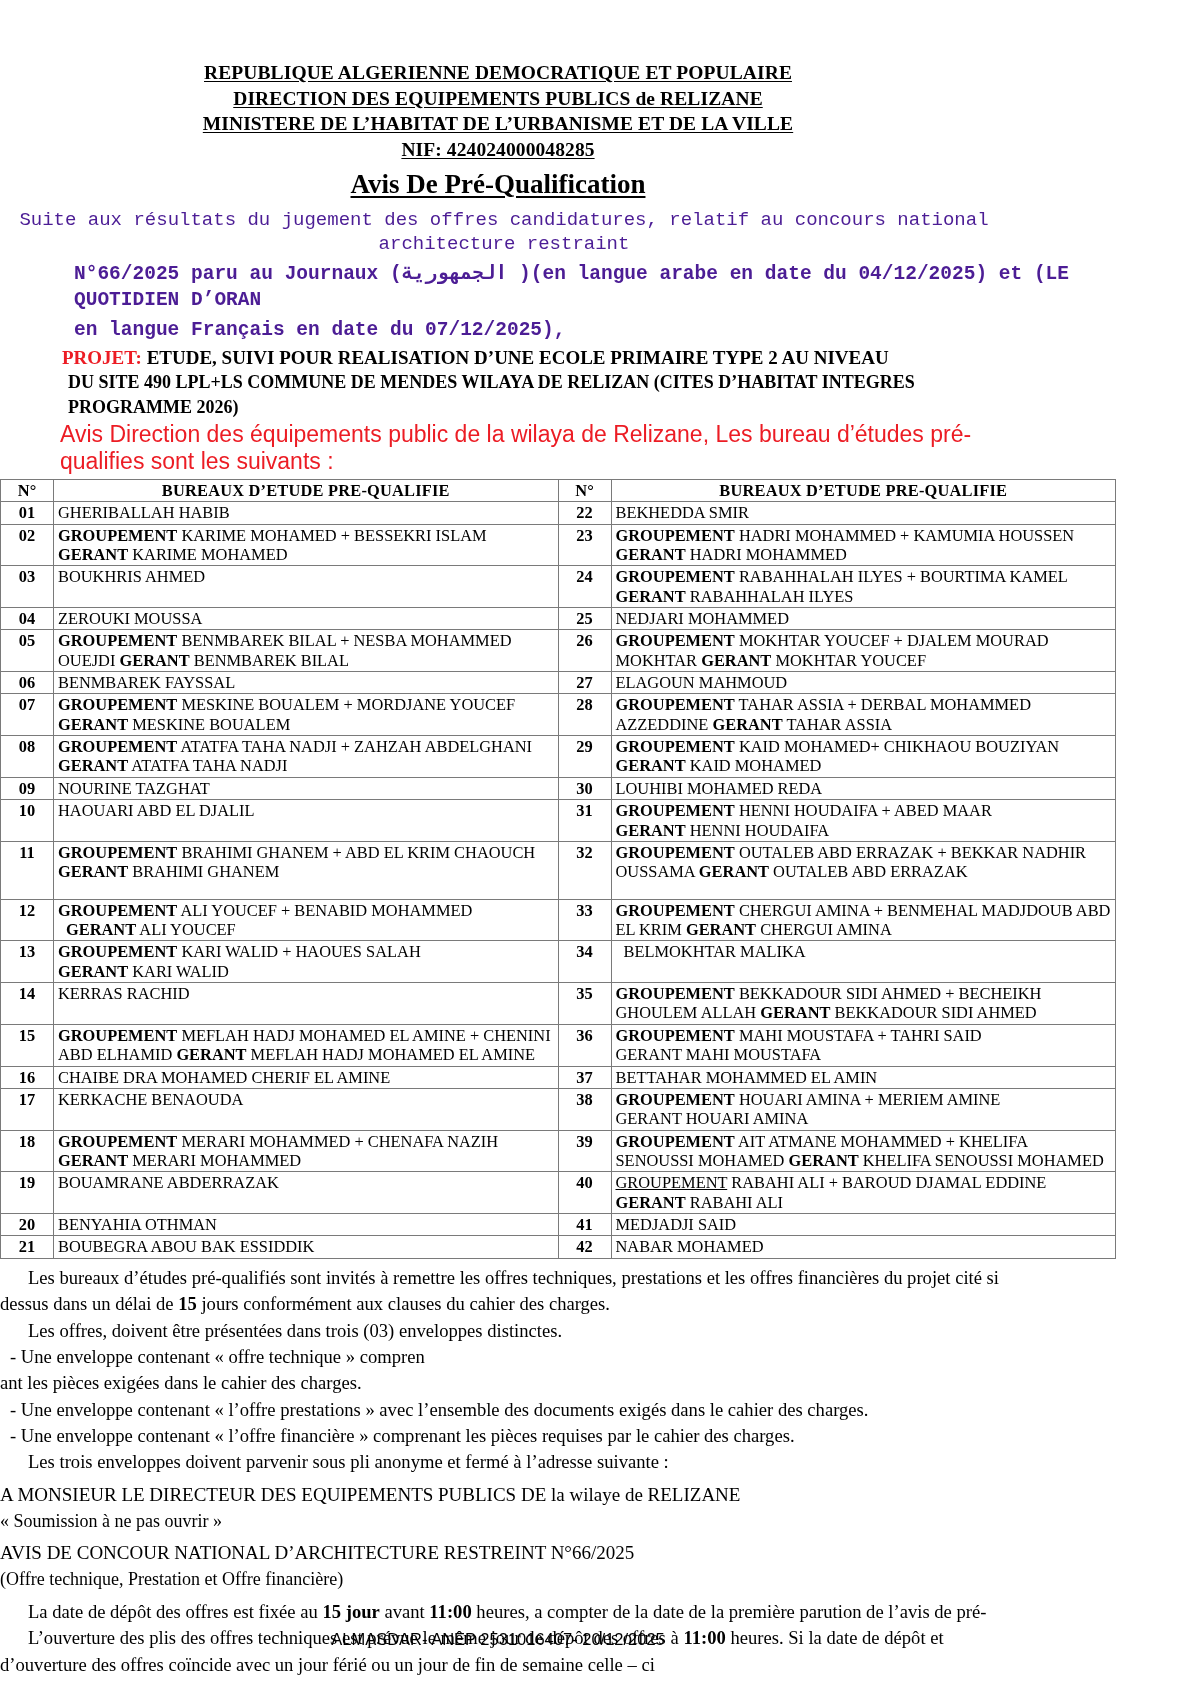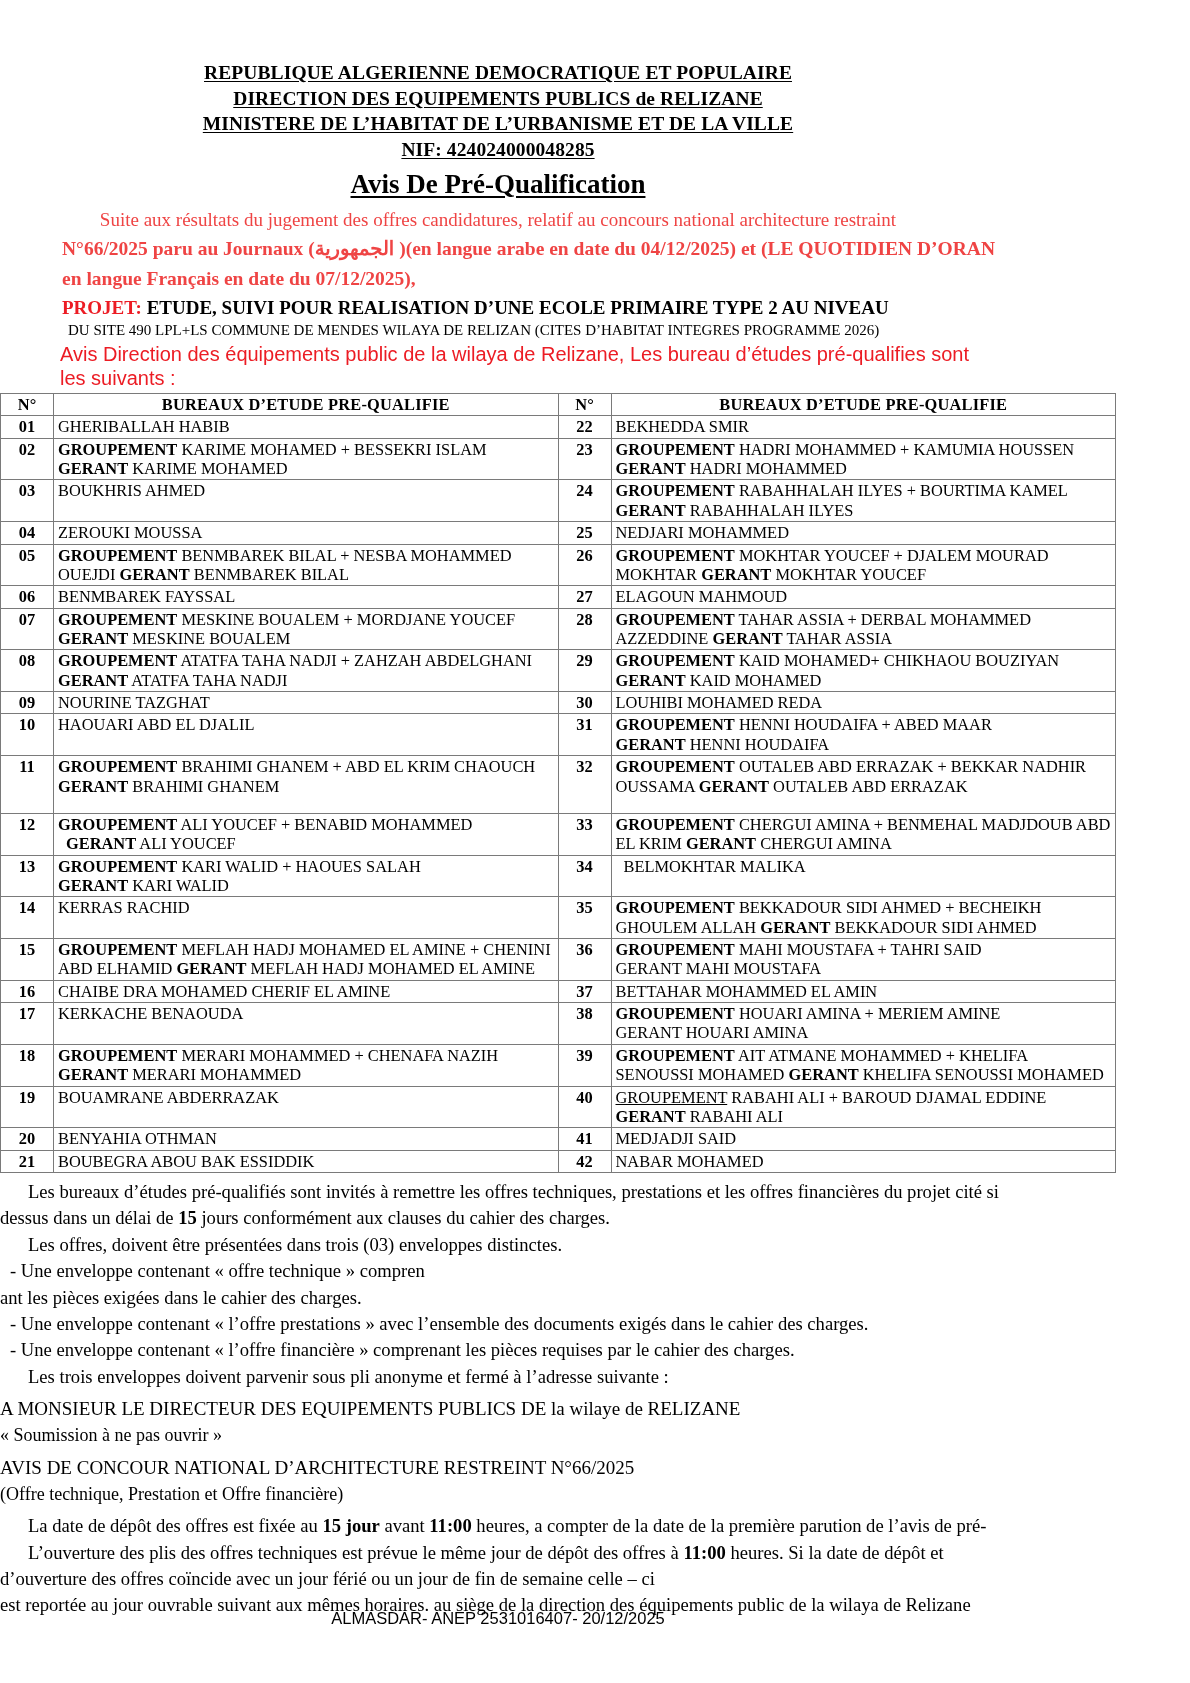--- a/index.html
+++ b/index.html
@@ -18,39 +18,39 @@
     font-weight:bold; font-size:19.5px; letter-spacing:0.1px;
     line-height:1.32; display:block;
   }
   .hdr .line span.u { text-decoration:underline; text-underline-offset:2px; }
   .title {
     font-weight:bold; font-size:27px; margin-top:6px; display:block;
   }
   .title span.u { text-decoration:underline; text-underline-offset:3px; }
 
   
-  .intro { color:#ef4444; font-family:Liberation Serif, serif; }
+  .intro { color:#4c1d95; font-family:Liberation Mono, monospace;padding-left:12px; }
   .intro .l1 {
     text-align:center; font-size:19px; margin-top:8px; line-height:1.28;
   }
   .intro .l2 {
     font-size:19.5px; font-weight:bold; line-height:1.34;
     margin:4px 0 0 62px; width:1060px;
   }
   .serifline {
     font-family:"Liberation Serif", serif; font-weight:bold;
     font-size:19px; line-height:1.34;
   }
   .projet { margin-left:62px; margin-top:2px; }
   .projet .red { color:#ec1c24; font-weight:bold; }
   .projet .blk { color:#000; font-weight:bold; }
-  .projline2 { margin-left:68px; color:#000; font-weight:normal; font-size:15px; }
+  .projline2 { margin-left:68px; color:#000; font-weight:bold; font-size:18px; }
   .avisline {
     color:#ec1c24; font-family:"Liberation Sans", sans-serif;
-    font-size:20px; margin-left:60px; margin-top:2px; line-height:1.2;
+    font-size:23px; margin-left:60px; margin-top:2px; line-height:1.2;
   }
 
   
   table.main {
     border-collapse:collapse; margin:3px auto 0 auto;
     width:1116px; table-layout:fixed;
   }
   table.main td, table.main th {
     border:1.4px solid #7a7a7a;
     padding:1px 4px; vertical-align:top;

